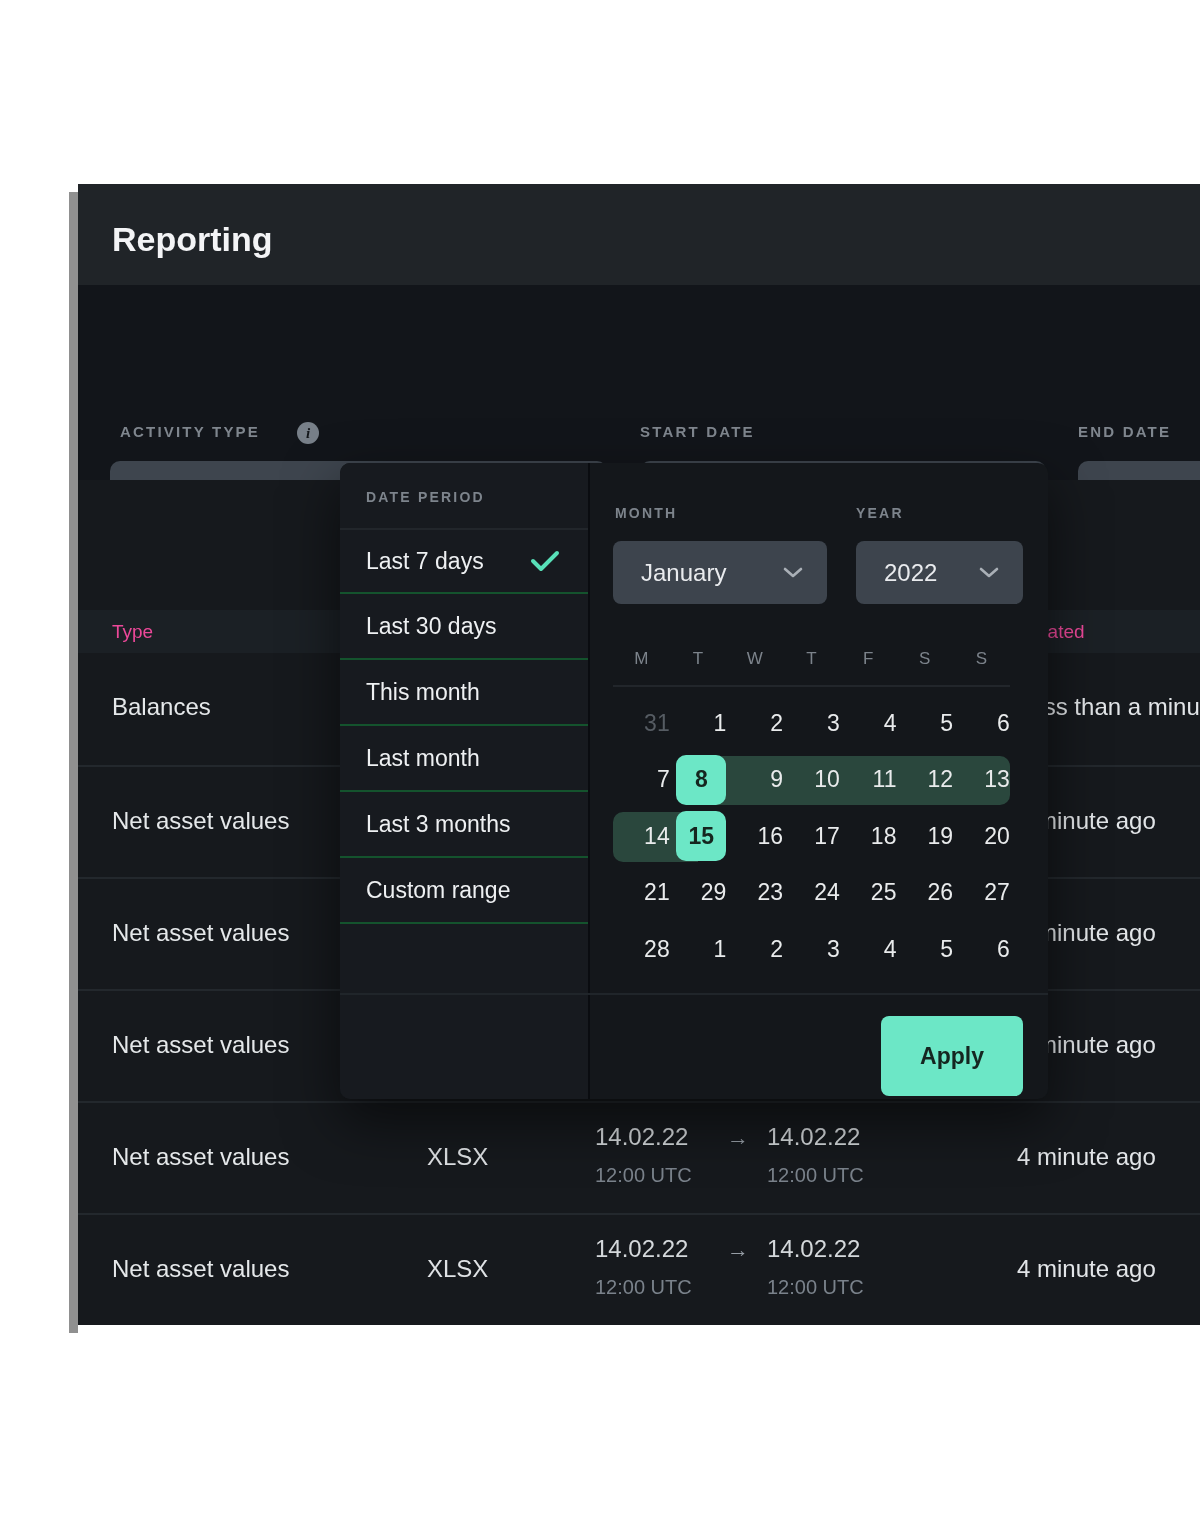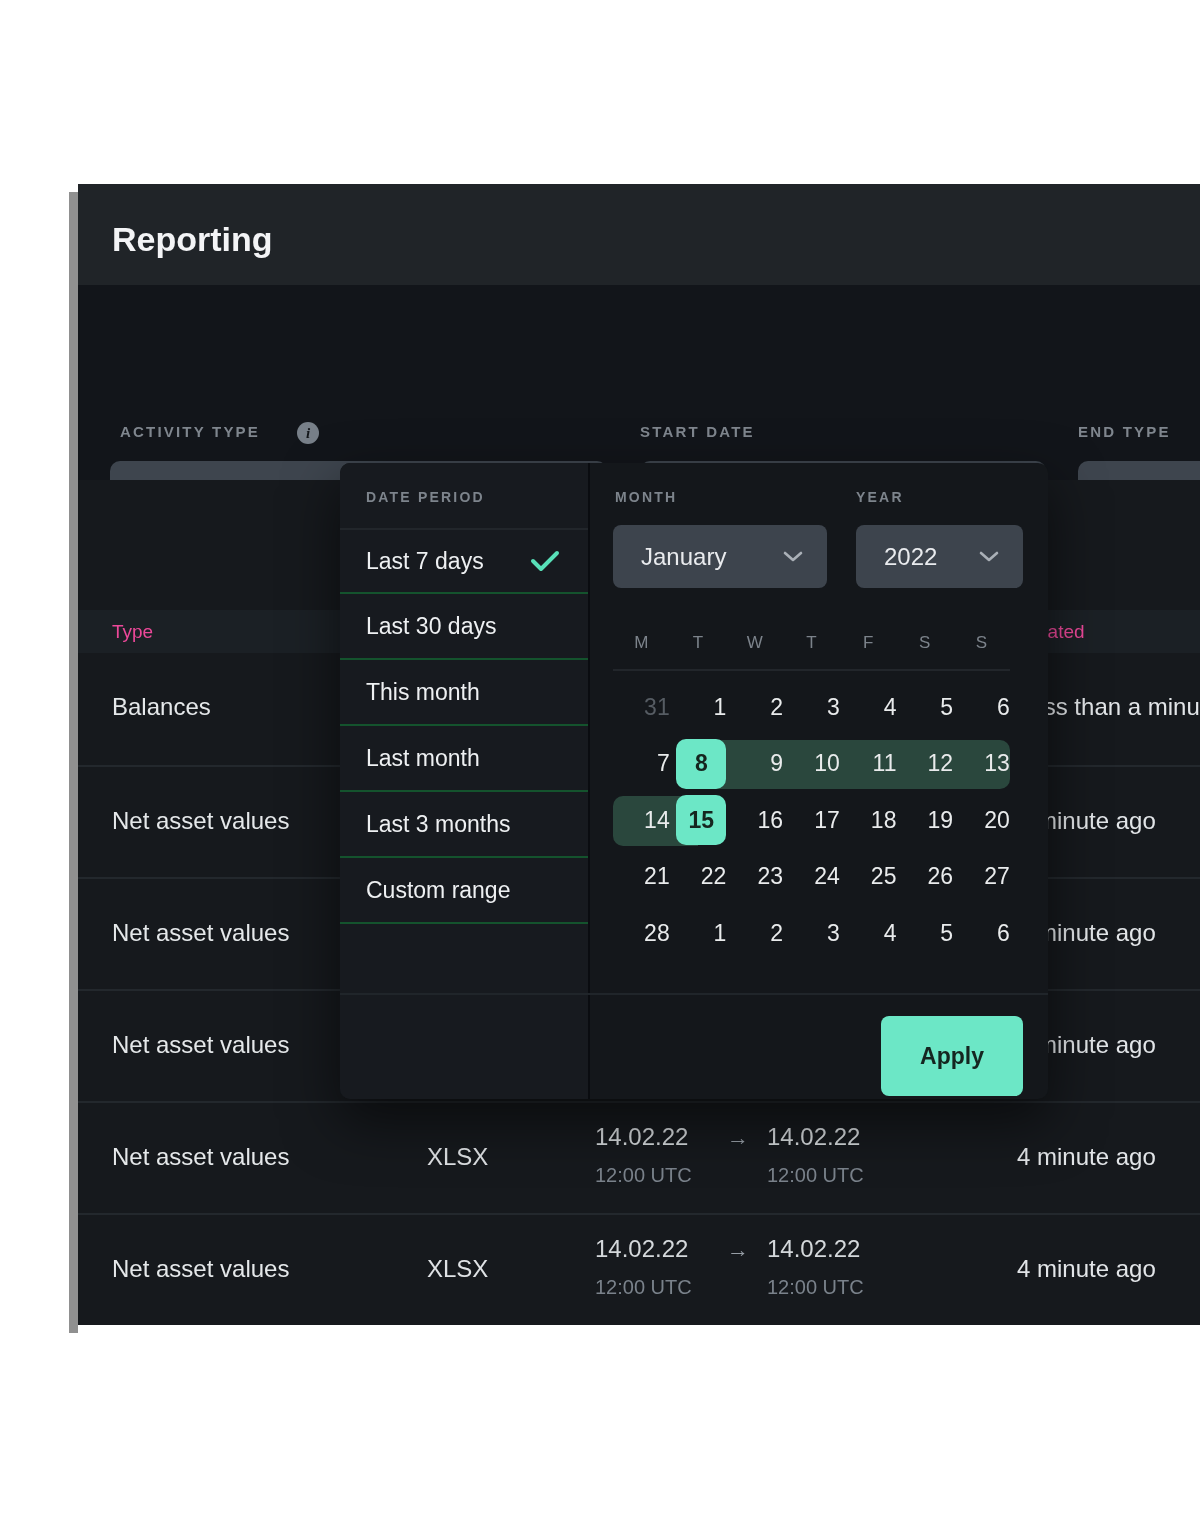--- a/index.html
+++ b/index.html
@@ -64,21 +64,21 @@
     z-index:5;
   }
   .p-left{position:absolute;left:0;top:0;width:248px;height:100%;background:#171a1f;
     border-right:2px solid #0a0c10;border-radius:10px 0 0 10px;box-sizing:content-box;}
   .p-title{position:absolute;left:26px;top:26px;font-size:14px;font-weight:700;letter-spacing:2.2px;color:#7d848c;}
   .p-items{position:absolute;left:0;top:65px;width:248px;}
   .p-item{position:relative;height:66px;box-sizing:border-box;border-bottom:2px solid #14532d;
     display:flex;align-items:center;padding-left:26px;font-size:23px;color:#eef0f2;cursor:pointer;}
   .p-item:first-child{border-top:2px solid #22262b;}
   .check{position:absolute;right:28px;top:50%;transform:translateY(-50%);}
-  .p-right{position:absolute;left:250px;top:0;width:458px;height:100%;}
+  .p-right{position:absolute;left:250px;top:16px;width:458px;height:100%;}
   .pr-label{position:absolute;top:26px;font-size:14px;font-weight:700;letter-spacing:2.2px;color:#7d848c;}
   .lbl-month{left:25px;}
   .lbl-year{left:266px;}
   .dbox{position:absolute;top:62px;height:63px;border-radius:8px;background:#3d444d;
     display:flex;align-items:center;justify-content:space-between;box-sizing:border-box;
     padding:0 24px 0 28px;cursor:pointer;}
   .mbox{left:23px;width:214px;}
   .ybox{left:266px;width:167px;}
   .dbox .val{font-size:24px;color:#e9ebee;}
   .wk-row{position:absolute;left:23px;top:166px;width:397px;display:grid;
@@ -136,21 +136,21 @@
       <span class="trail">
         <svg width="34" height="34" viewBox="0 0 24 24" fill="none" stroke="#c9ced4" stroke-width="1.8" stroke-linecap="round">
           <rect x="3.5" y="4.5" width="17" height="16" rx="3"></rect>
           <line x1="3.5" y1="9.5" x2="20.5" y2="9.5"></line>
           <line x1="8" y1="2.5" x2="8" y2="5.5"></line>
           <line x1="16" y1="2.5" x2="16" y2="5.5"></line>
         </svg>
       </span>
     </div>
 
-    <div class="flabel lbl-end">END TYPE</div>
+    <div class="flabel lbl-end">END DATE</div>
     <div class="input input-end">
       <span class="input-text">16.01.2022</span>
     </div>
   </div>
 
   <div class="card">
     <div class="thead">
       <span class="th th-type">Type</span>
       <span class="th th-created">Created</span>
     </div>
@@ -311,21 +311,21 @@
           <div class="dcell">
             <span class="num">19</span>
           </div>
           <div class="dcell">
             <span class="num">20</span>
           </div>
           <div class="dcell">
             <span class="num">21</span>
           </div>
           <div class="dcell">
-            <span class="num">22</span>
+            <span class="num">29</span>
           </div>
           <div class="dcell">
             <span class="num">23</span>
           </div>
           <div class="dcell">
             <span class="num">24</span>
           </div>
           <div class="dcell">
             <span class="num">25</span>
           </div>

